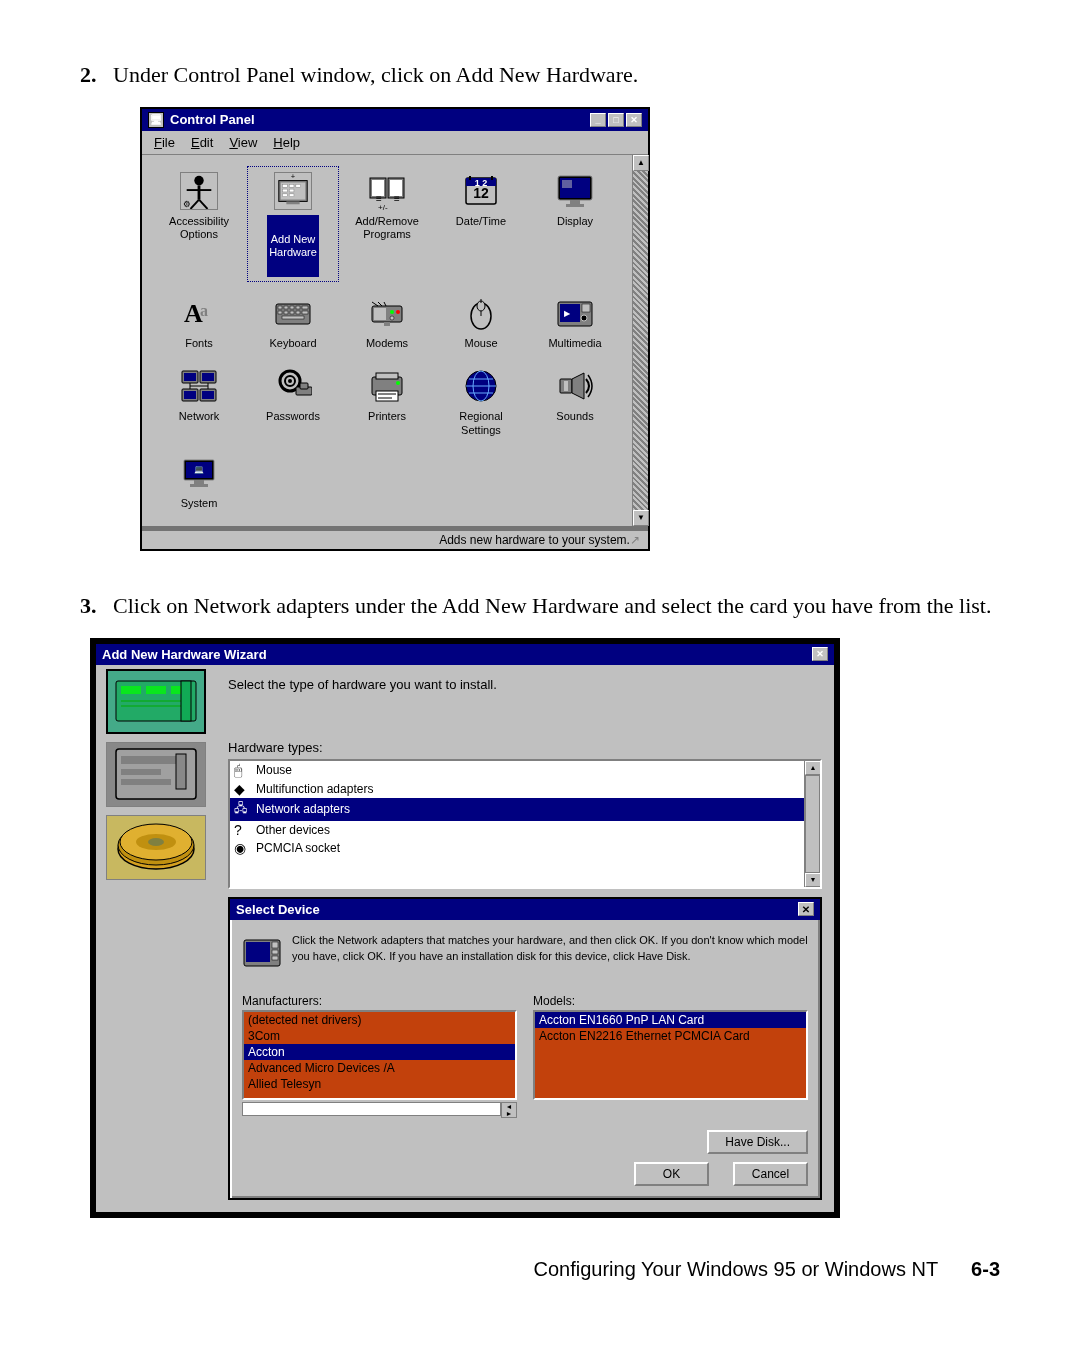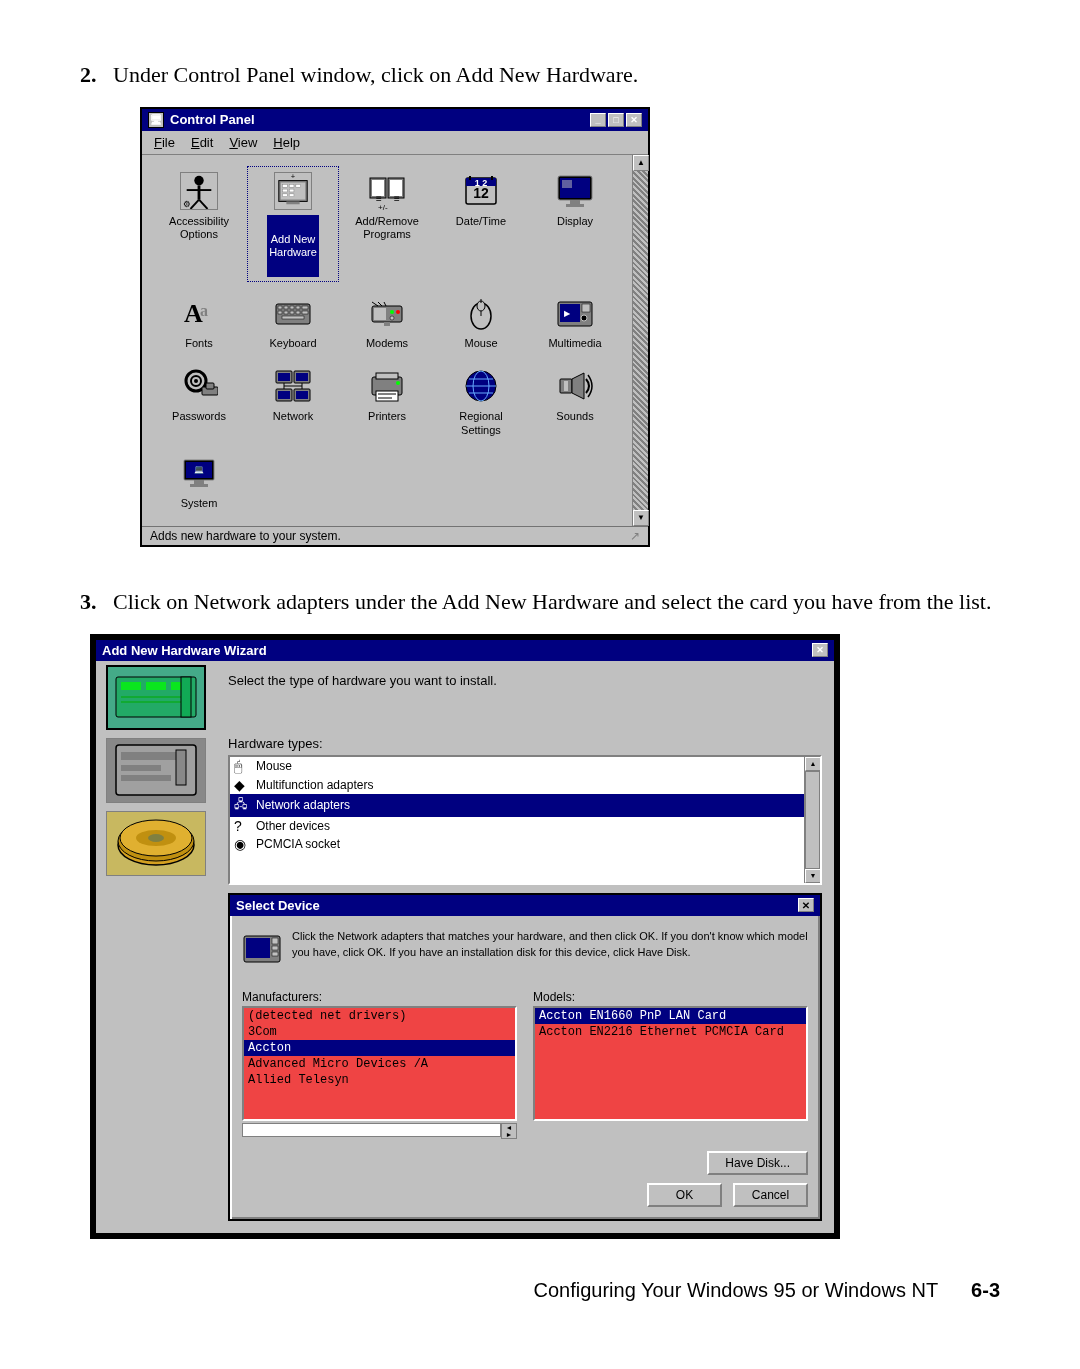--- a/index.html
+++ b/index.html
@@ -136,27 +136,27 @@
     }
 
     .cp-label {
       font-size: 11px;
       font-family: 'Arial', sans-serif;
       line-height: 1.2;
     }
 
     .win95-statusbar {
       background: #c0c0c0;
-      border-top: 1px solid #737373;
+      border-top: 5px solid #737373;
       padding: 2px 8px;
       font-family: 'Arial', sans-serif;
       font-size: 12px;
       display: flex;
       align-items: center;
-      justify-content: space-between;
+      justify-content: flex-end;
     }
 
     .win95-scrollbar {
       width: 16px;
       background: #c0c0c0;
       border-left: 1px solid #808080;
       display: flex;
       flex-direction: column;
     }
 
@@ -329,43 +329,42 @@
     .list-section {
       flex: 1;
     }
 
     .list-label {
       font-size: 12px;
       margin-bottom: 2px;
     }
 
     .list-box {
-      background: #ef4444;
+      background: #c2410c;
       border: 2px solid;
       border-color: #808080 #fff #fff #808080;
-      height: 115px;
+      height: 90px;
       overflow: hidden;
       font-size: 12px;
-      font-family: Liberation Mono, monospace;
     }
 
     .list-box-item {
       padding: 1px 4px;
       cursor: pointer;
     }
 
     .list-box-item.selected {
       background: #000080;
       color: #fff;
     }
 
     .dialog-buttons {
       display: flex;
       justify-content: flex-end;
-      gap: 11px;
+      gap: 24px;
       margin-top: 8px;
     }
 
     .have-disk-btn {
       display: flex;
       justify-content: flex-end;
       margin-bottom: 8px;
       align-items: center;
     }
 
@@ -611,47 +610,47 @@
                 <circle cx="28" cy="24" r="3" fill="#000" stroke="#c0c0c0" stroke-width="1"></circle>
                 <text x="8" y="22" font-size="8" fill="#fff">▶</text>
               </svg>
             </div>
             <div class="cp-label">Multimedia</div>
           </div>
 
           <div class="cp-item">
             <div class="cp-icon">
               <svg width="38" height="38" viewBox="0 0 38 38" style="background:#c0c0c0;">
-                <circle cx="16" cy="14" r="10" fill="none" stroke="#000" stroke-width="3"></circle>
-                <rect x="22" y="20" width="16" height="8" rx="1" fill="#808080" stroke="#000" stroke-width="1"></rect>
-                <rect x="26" y="16" width="8" height="6" rx="1" fill="#808080" stroke="#000" stroke-width="1"></rect>
-                <circle cx="16" cy="14" r="5" fill="none" stroke="#000" stroke-width="2"></circle>
-                <circle cx="16" cy="14" r="2" fill="#000"></circle>
-              </svg>
-            </div>
-            <div class="cp-label">Passwords</div>
-          </div>
-
-          <div class="cp-item">
-            <div class="cp-icon">
-              <svg width="38" height="38" viewBox="0 0 38 38" style="background:#c0c0c0;">
                 <rect x="2" y="4" width="16" height="12" rx="1" fill="#808080" stroke="#000" stroke-width="1"></rect>
                 <rect x="4" y="6" width="12" height="8" fill="#000080"></rect>
                 <rect x="20" y="4" width="16" height="12" rx="1" fill="#808080" stroke="#000" stroke-width="1"></rect>
                 <rect x="22" y="6" width="12" height="8" fill="#000080"></rect>
                 <rect x="2" y="22" width="16" height="12" rx="1" fill="#808080" stroke="#000" stroke-width="1"></rect>
                 <rect x="4" y="24" width="12" height="8" fill="#000080"></rect>
                 <rect x="20" y="22" width="16" height="12" rx="1" fill="#808080" stroke="#000" stroke-width="1"></rect>
                 <rect x="22" y="24" width="12" height="8" fill="#000080"></rect>
                 <line x1="10" y1="16" x2="10" y2="22" stroke="#000" stroke-width="1"></line>
                 <line x1="28" y1="16" x2="28" y2="22" stroke="#000" stroke-width="1"></line>
                 <line x1="10" y1="19" x2="28" y2="19" stroke="#000" stroke-width="1"></line>
               </svg>
             </div>
             <div class="cp-label">Network</div>
+          </div>
+
+          <div class="cp-item">
+            <div class="cp-icon">
+              <svg width="38" height="38" viewBox="0 0 38 38" style="background:#c0c0c0;">
+                <circle cx="16" cy="14" r="10" fill="none" stroke="#000" stroke-width="3"></circle>
+                <rect x="22" y="20" width="16" height="8" rx="1" fill="#808080" stroke="#000" stroke-width="1"></rect>
+                <rect x="26" y="16" width="8" height="6" rx="1" fill="#808080" stroke="#000" stroke-width="1"></rect>
+                <circle cx="16" cy="14" r="5" fill="none" stroke="#000" stroke-width="2"></circle>
+                <circle cx="16" cy="14" r="2" fill="#000"></circle>
+              </svg>
+            </div>
+            <div class="cp-label">Passwords</div>
           </div>
 
           <div class="cp-item">
             <div class="cp-icon">
               <svg width="38" height="38" viewBox="0 0 38 38" style="background:#c0c0c0;">
                 <rect x="4" y="10" width="30" height="18" rx="2" fill="#808080" stroke="#000" stroke-width="1"></rect>
                 <rect x="8" y="6" width="22" height="6" fill="#c0c0c0" stroke="#000" stroke-width="1"></rect>
                 <rect x="8" y="24" width="22" height="10" fill="#fff" stroke="#000" stroke-width="1"></rect>
                 <rect x="10" y="26" width="18" height="2" fill="#808080"></rect>
                 <rect x="10" y="30" width="14" height="2" fill="#808080"></rect>

